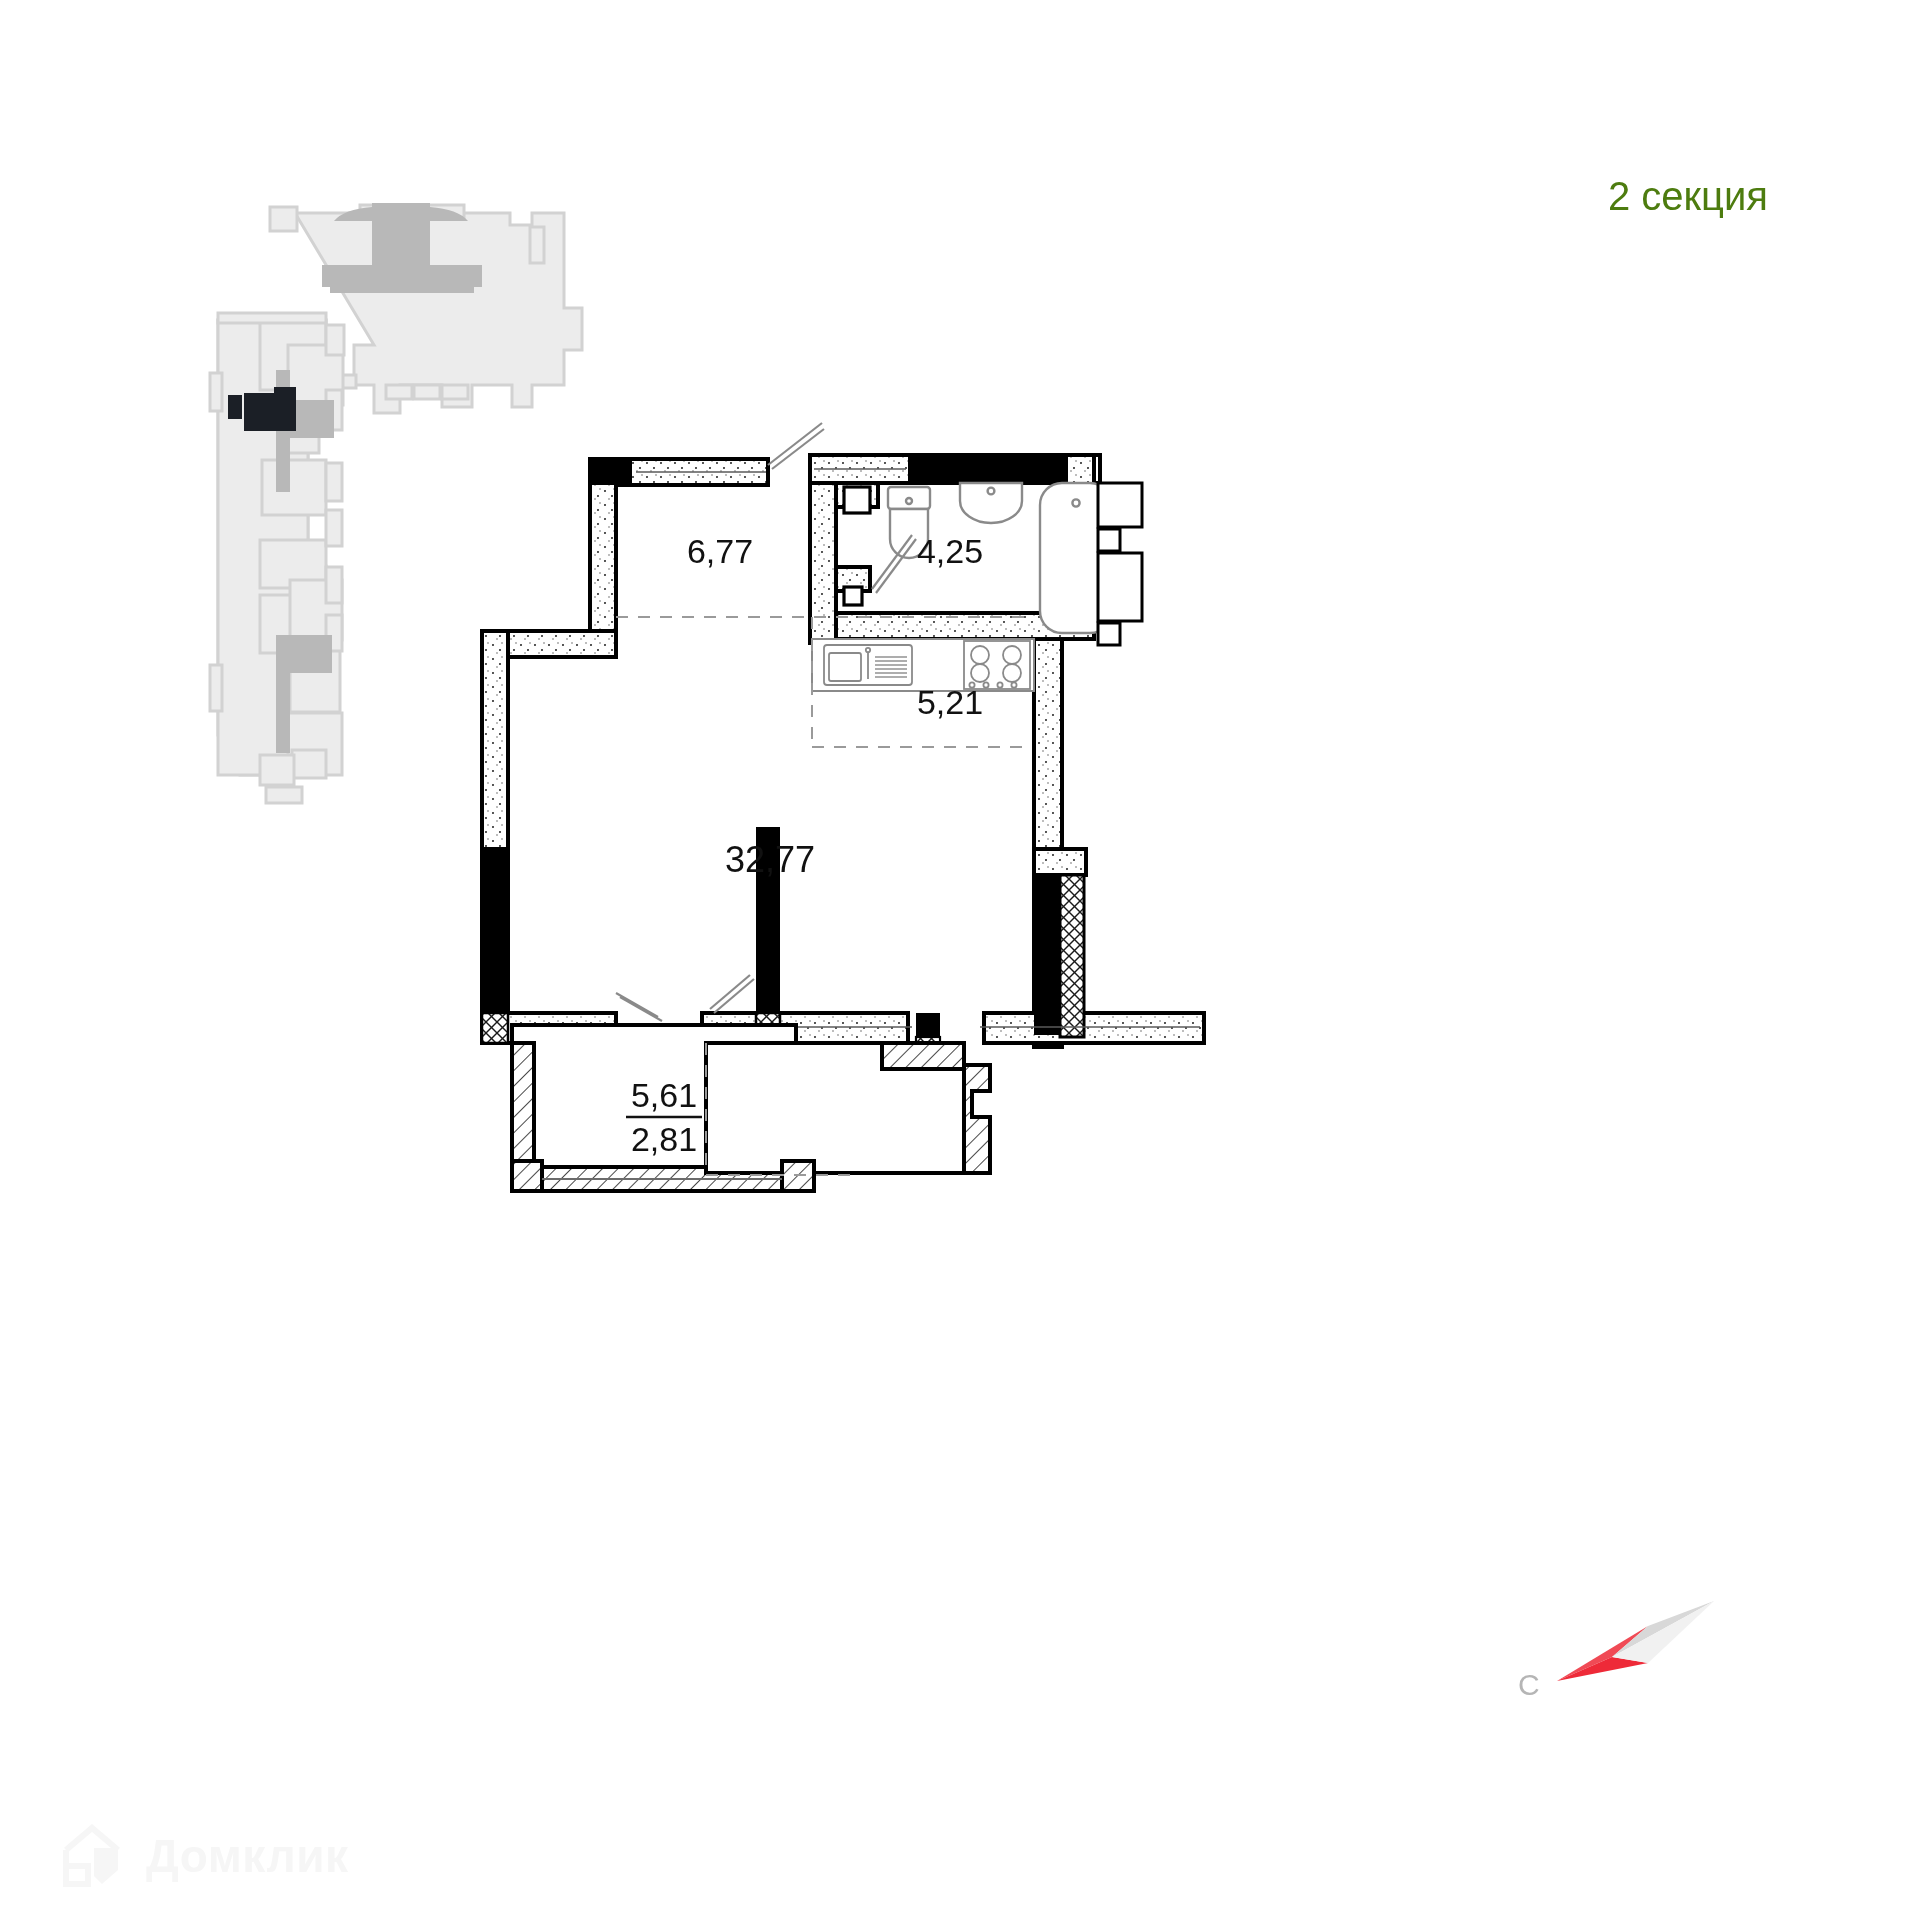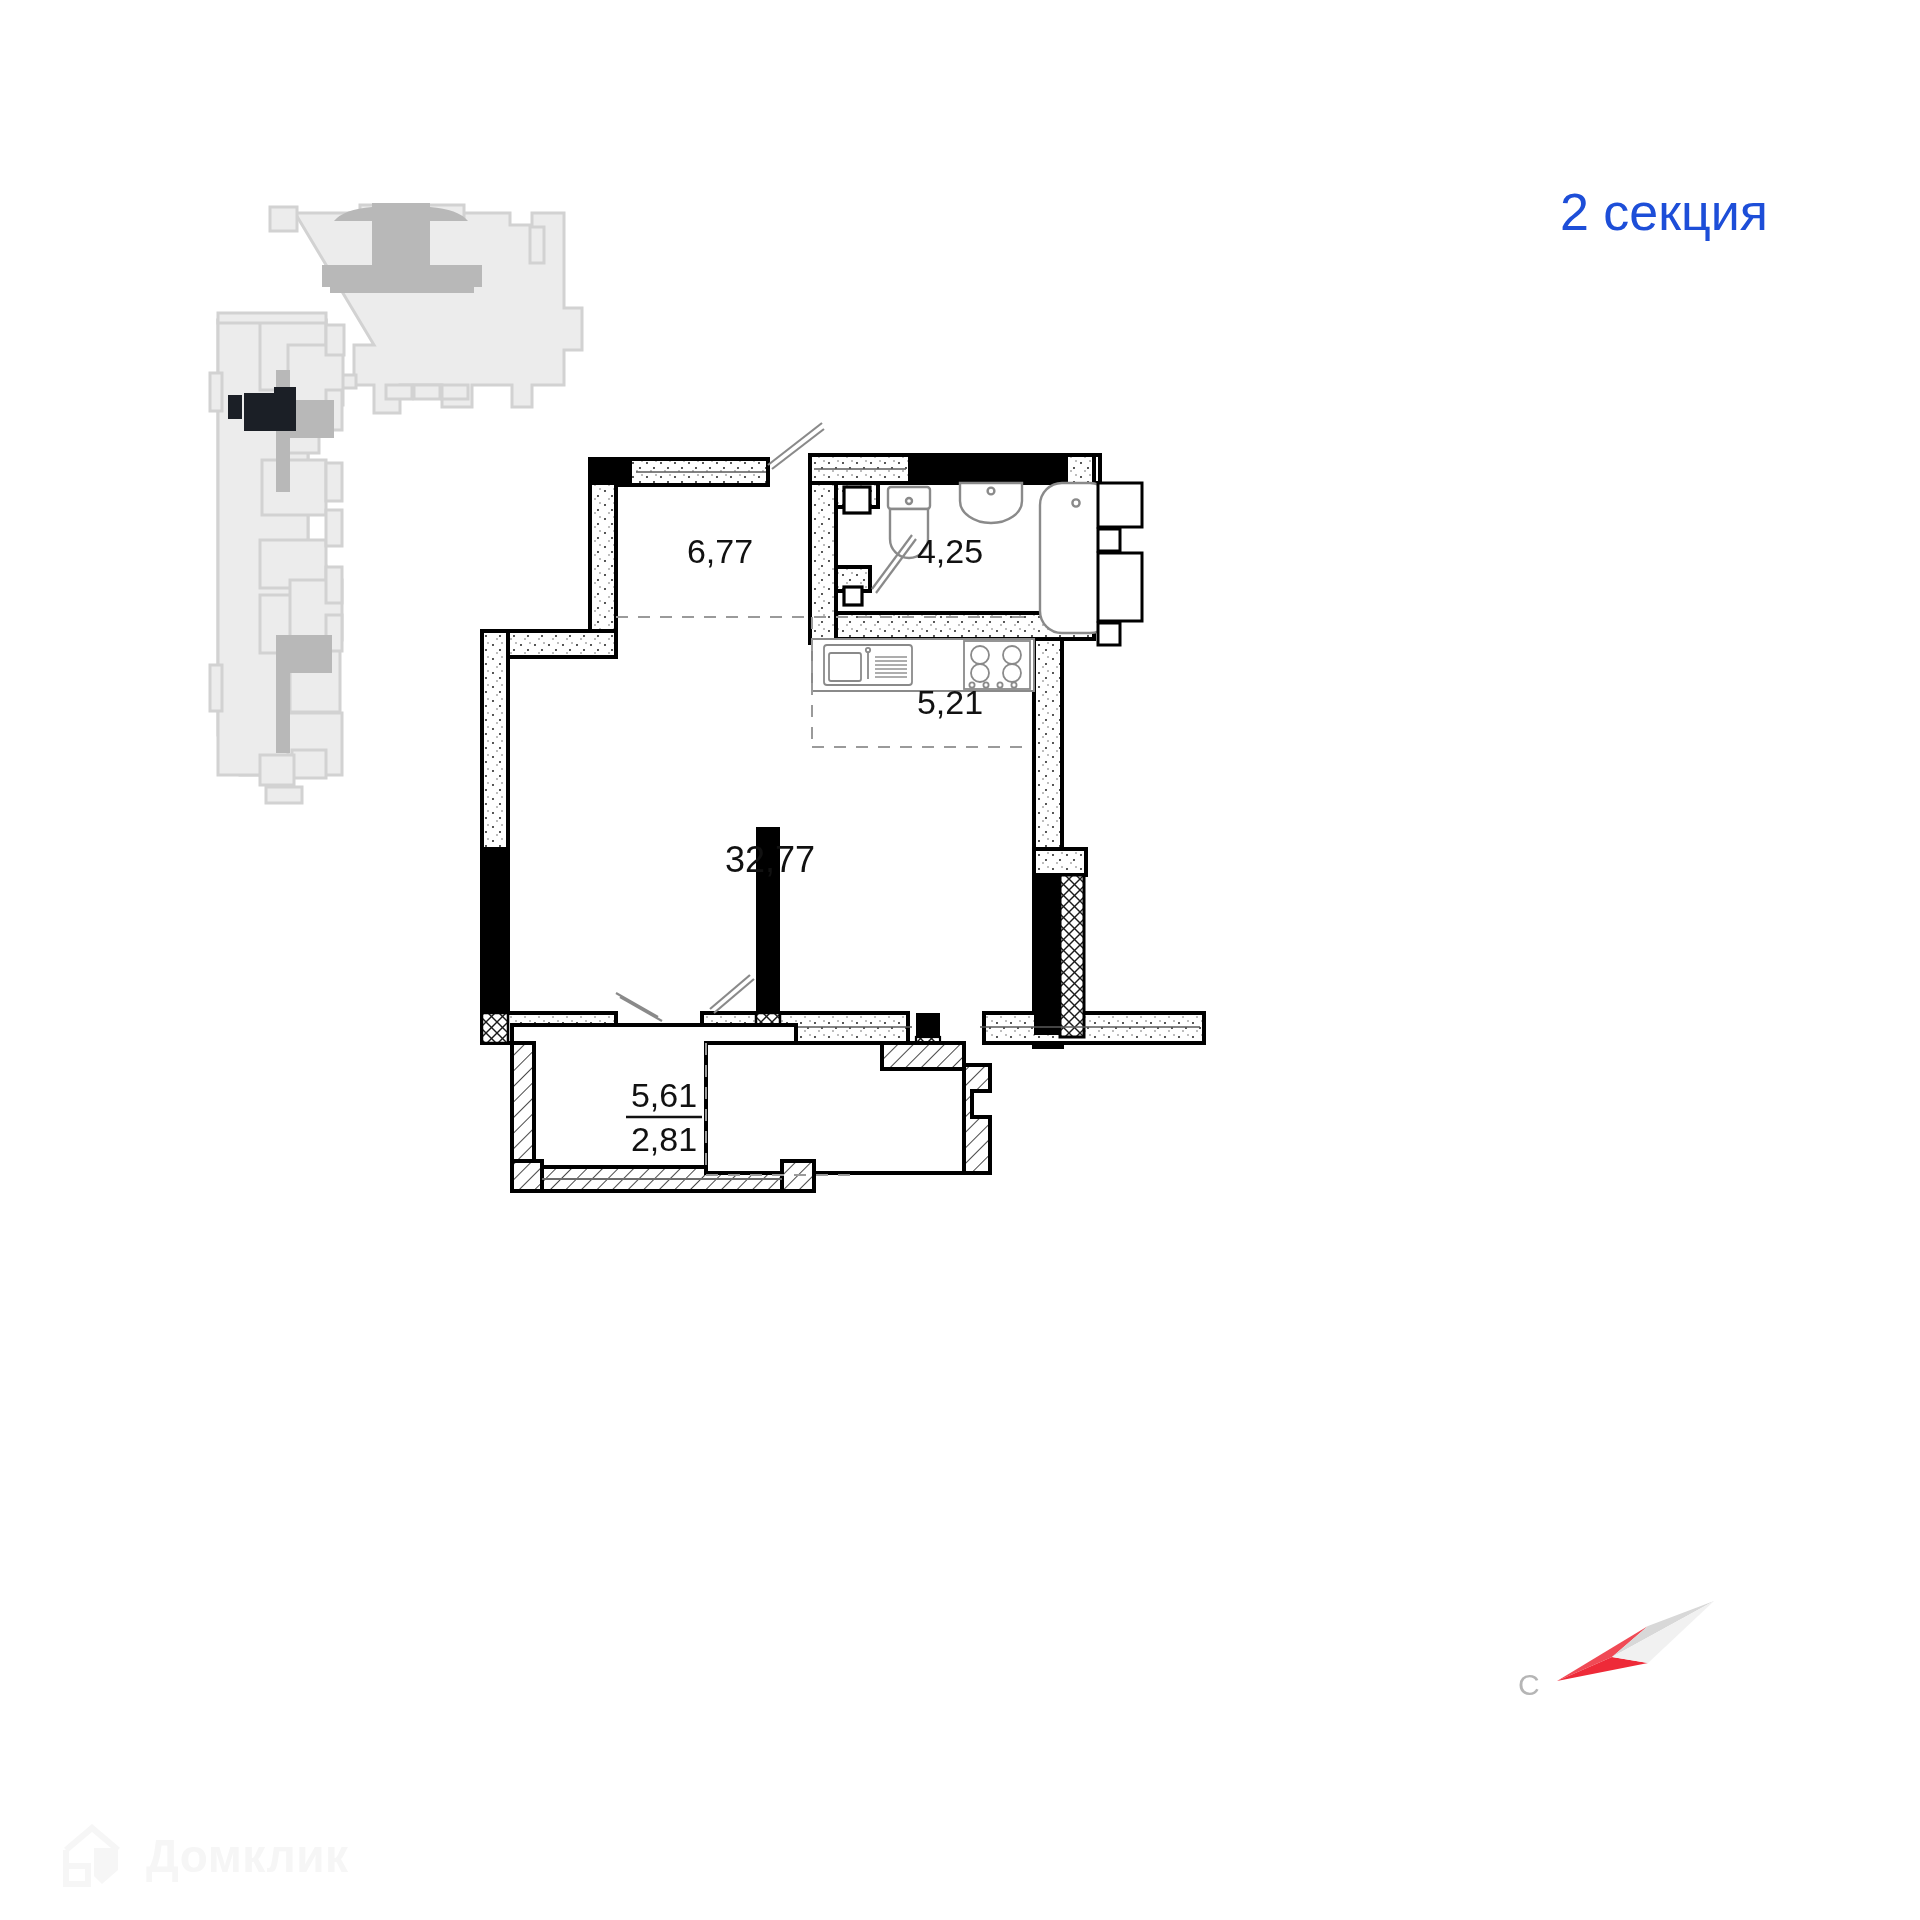--- a/index.html
+++ b/index.html
@@ -14,22 +14,22 @@
   
   .header{
     position:absolute;right:152px;top:162px;text-align:right;
     user-select:none;
   }
   .header .floor{
     font-size:78px;font-weight:bold;letter-spacing:1px;
     color:#cfcfcf;line-height:0.95;white-space:nowrap;
   }
   .header .section{
-    font-size:52px;font-weight:400;color:#1d4ed8;
-    margin-top:24px;line-height:1;white-space:nowrap;
+    font-size:40px;font-weight:400;color:#4d7c0f;
+    margin-top:14px;line-height:1;white-space:nowrap;
   }
 
   
   .locator{position:absolute;left:200px;top:195px;width:420px;height:620px;}
 
   
   .plan{position:absolute;left:420px;top:417px;width:1140px;height:880px;}
 
   
   .compass{position:absolute;left:1500px;top:1595px;width:230px;height:190px;}

